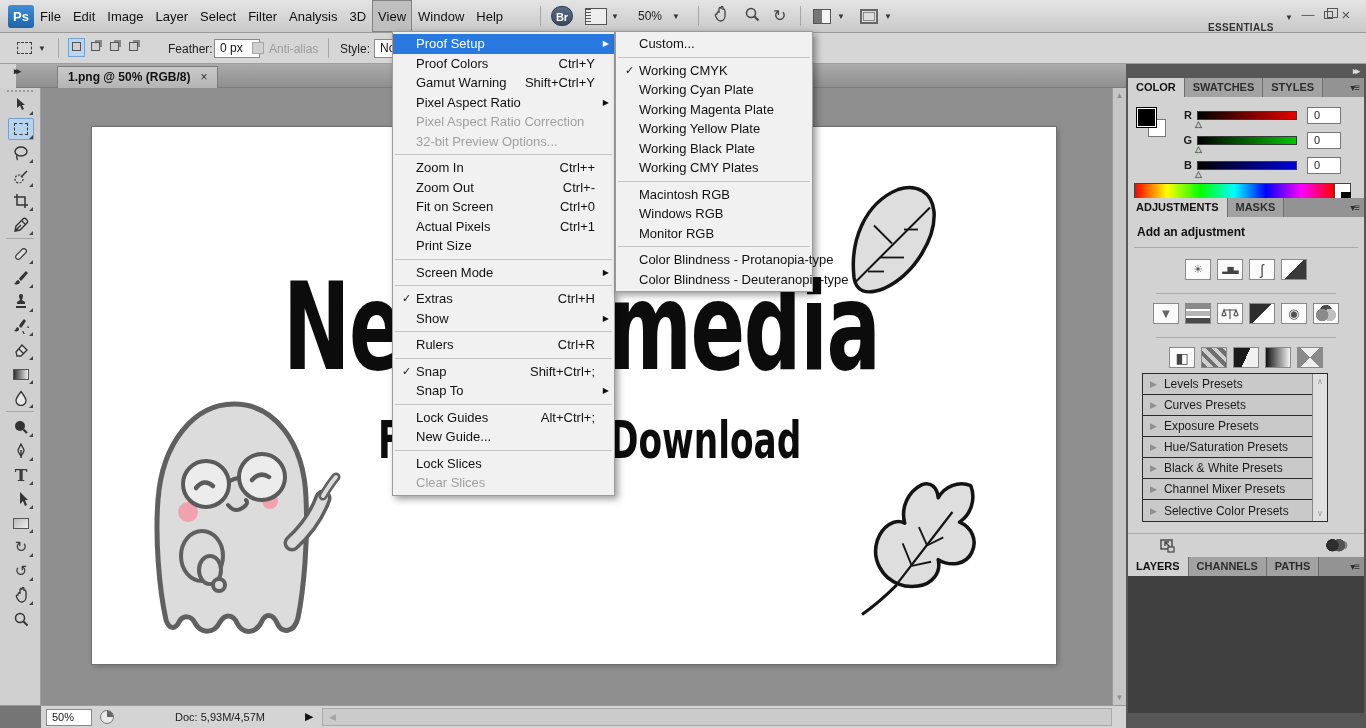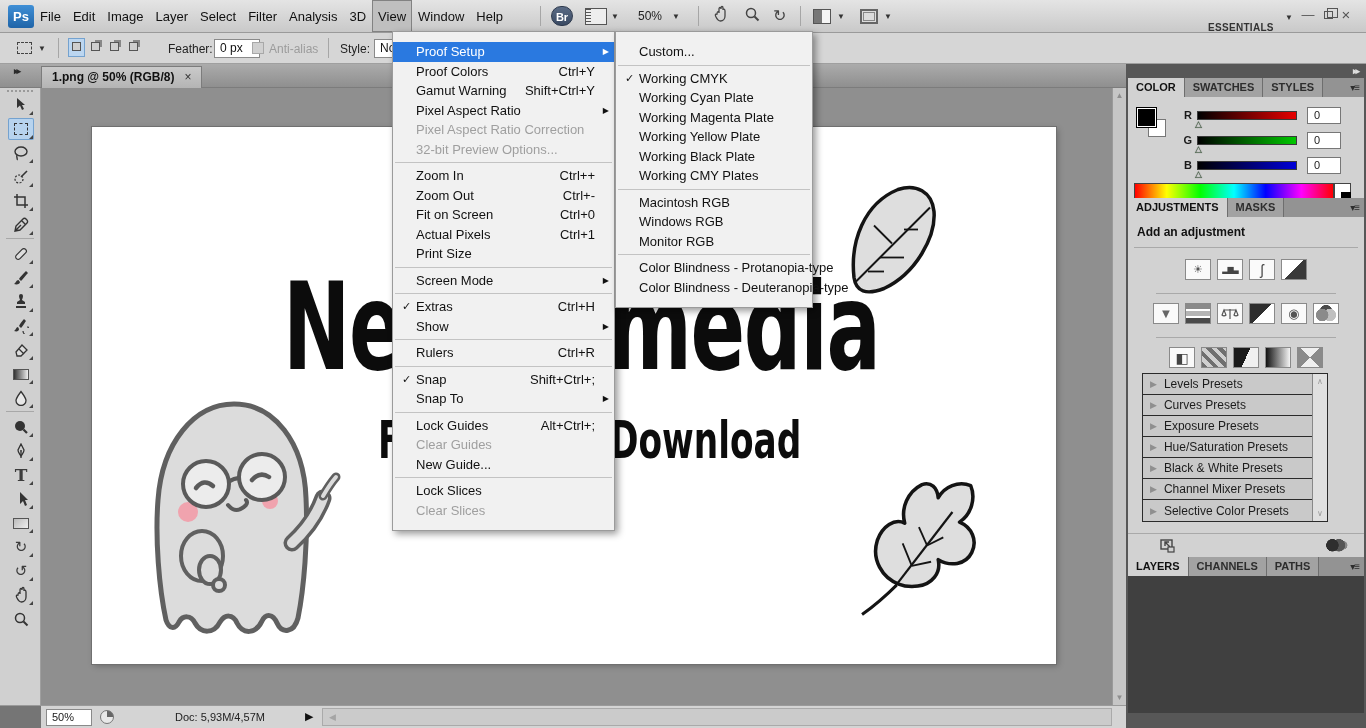--- a/index.html
+++ b/index.html
@@ -38,21 +38,21 @@
 .dashbox{position:absolute;left:17px;top:9px;width:15px;height:12px;border:1px dashed #444}
 .modebtn{position:absolute;top:5px;width:17px;height:19px}
 .modebtn i{display:block;width:9px;height:9px;border:1px solid #555;margin:4px auto;background:#cfcfcf}
 .modebtn.multi i{box-shadow:3px -3px 0 -1px #888}
 .modebtn.on{background:#bcd6f0;box-shadow:inset 0 0 0 1px #74a2cf}
 .optlabel{position:absolute;top:9px;font-size:12px;color:#222}
 .optinput{position:absolute;top:6px;height:19px;background:#fff;border:1px solid #8a8a8a;font-size:12px;line-height:17px;padding-left:5px;color:#111}
 .chk-dis{position:absolute;left:252px;top:9px;width:12px;height:12px;border:1px solid #a8a8a8;background:#d0d0d0}
 .dim{color:#9c9c9c}
 
-#tab-bar{position:absolute;left:0;top:64px;width:1126px;height:24px;background:linear-gradient(#ababab,#8f8f8f);border-bottom:1px solid #7c7c7c}
+#tab-bar{position:absolute;left:16px;top:64px;width:1126px;height:24px;background:linear-gradient(#ababab,#8f8f8f);border-bottom:1px solid #7c7c7c}
 #doc-tab{position:absolute;left:41px;top:2px;height:22px;background:linear-gradient(#cacaca,#b4b4b4);
   border:1px solid #7c7c7c;border-bottom:none;padding:0 10px;line-height:21px;font-size:12px;color:#111;font-weight:bold}
 #doc-tab .close{font-weight:normal;margin-left:10px;color:#333}
 .collapse-glyph{position:absolute;font-size:9px;color:#2a2a2a;letter-spacing:-2px;font-weight:bold}
 
 #toolbar{position:absolute;left:0;top:88px;width:41px;height:617px;background:#d0d0d0;border-right:1px solid #9f9f9f}
 .grab{position:absolute;left:7px;top:2px;width:26px;border-top:2px dotted #9a9a9a}
 .tool{position:absolute;left:8px;width:26px;height:22px;display:flex;align-items:center;justify-content:center;color:#3c3c3c}
 .tool.sel{background:#b7d3ee;box-shadow:inset 0 0 0 1px #74a2cf;border-radius:2px}
 .tool.fly::after{content:"";position:absolute;right:1px;bottom:1px;border-left:4px solid transparent;border-bottom:4px solid #444}
@@ -121,21 +121,21 @@
 .preset-row{height:21px;background:#c9c9c9;border-bottom:1px solid #2a2a2a;font-size:12px;display:flex;align-items:center;gap:7px;padding-left:7px;color:#1c1c1c}
 .preset-row:last-child{border-bottom:none}
 .preset-row .tri{color:#8f8f8f;font-size:9px}
 #preset-scroll{width:15px;background:#e0e0e0;border-left:1px solid #888;display:flex;flex-direction:column;justify-content:space-between;align-items:center;color:#9a9a9a;font-size:8px;padding:3px 0}
 #adj-footer{position:absolute;left:0;bottom:0;width:100%;height:24px;border-top:1px solid #a9a9a9}
 #expand-icon{position:absolute;left:32px;top:5px}
 #clip-icon{position:absolute;right:16px;top:3px;width:24px;height:15px;
   background:radial-gradient(circle at 35% 55%,#2e2e2e 6px,transparent 6.5px),radial-gradient(circle at 62% 55%,#555 6px,transparent 6.5px),radial-gradient(circle at 80% 55%,#888 4px,transparent 4.5px)}
 #layers-content{background:#404040;height:137px}
 
-.menu{position:absolute;background:#f1f1f1;border:1px solid #9b9b9b;box-shadow:3px 3px 7px rgba(0,0,0,.4);padding:10px 0;z-index:50;font-size:13px;color:#111}
+.menu{position:absolute;background:#f1f1f1;border:1px solid #9b9b9b;box-shadow:3px 3px 7px rgba(0,0,0,.4);padding:2px 0;z-index:50;font-size:13px;color:#111}
 .mrow{display:flex;align-items:center;height:19.5px;padding:0 5px 0 4px;white-space:nowrap}
 .mrow .chk{width:19px;text-align:center;font-size:11px;flex:0 0 auto}
 .mrow .sc{margin-left:auto;padding:0 4px 0 18px}
 .mrow .arr{width:10px;font-size:8px;text-align:right;flex:0 0 auto}
 .mrow.hl{background:#2a79e0;color:#fff}
 .mrow.dis{color:#9f9f9f}
 .msep{height:1px;background:#c3c3c3;margin:3px 2px}
 </style>
 </head>
 <body>
@@ -623,26 +623,20 @@
         <span class="sc"></span>
         <span class="arr">▶</span>
       </div>
       <div class="msep"></div>
       <div class="mrow">
         <span class="chk"></span>
         <span class="lbl">Lock Guides</span>
         <span class="sc">Alt+Ctrl+;</span>
         <span class="arr"></span>
       </div>
-      <div class="mrow dis">
-        <span class="chk"></span>
-        <span class="lbl">Clear Guides</span>
-        <span class="sc"></span>
-        <span class="arr"></span>
-      </div>
       <div class="mrow">
         <span class="chk"></span>
         <span class="lbl">New Guide...</span>
         <span class="sc"></span>
         <span class="arr"></span>
       </div>
       <div class="msep"></div>
       <div class="mrow">
         <span class="chk"></span>
         <span class="lbl">Lock Slices</span>

